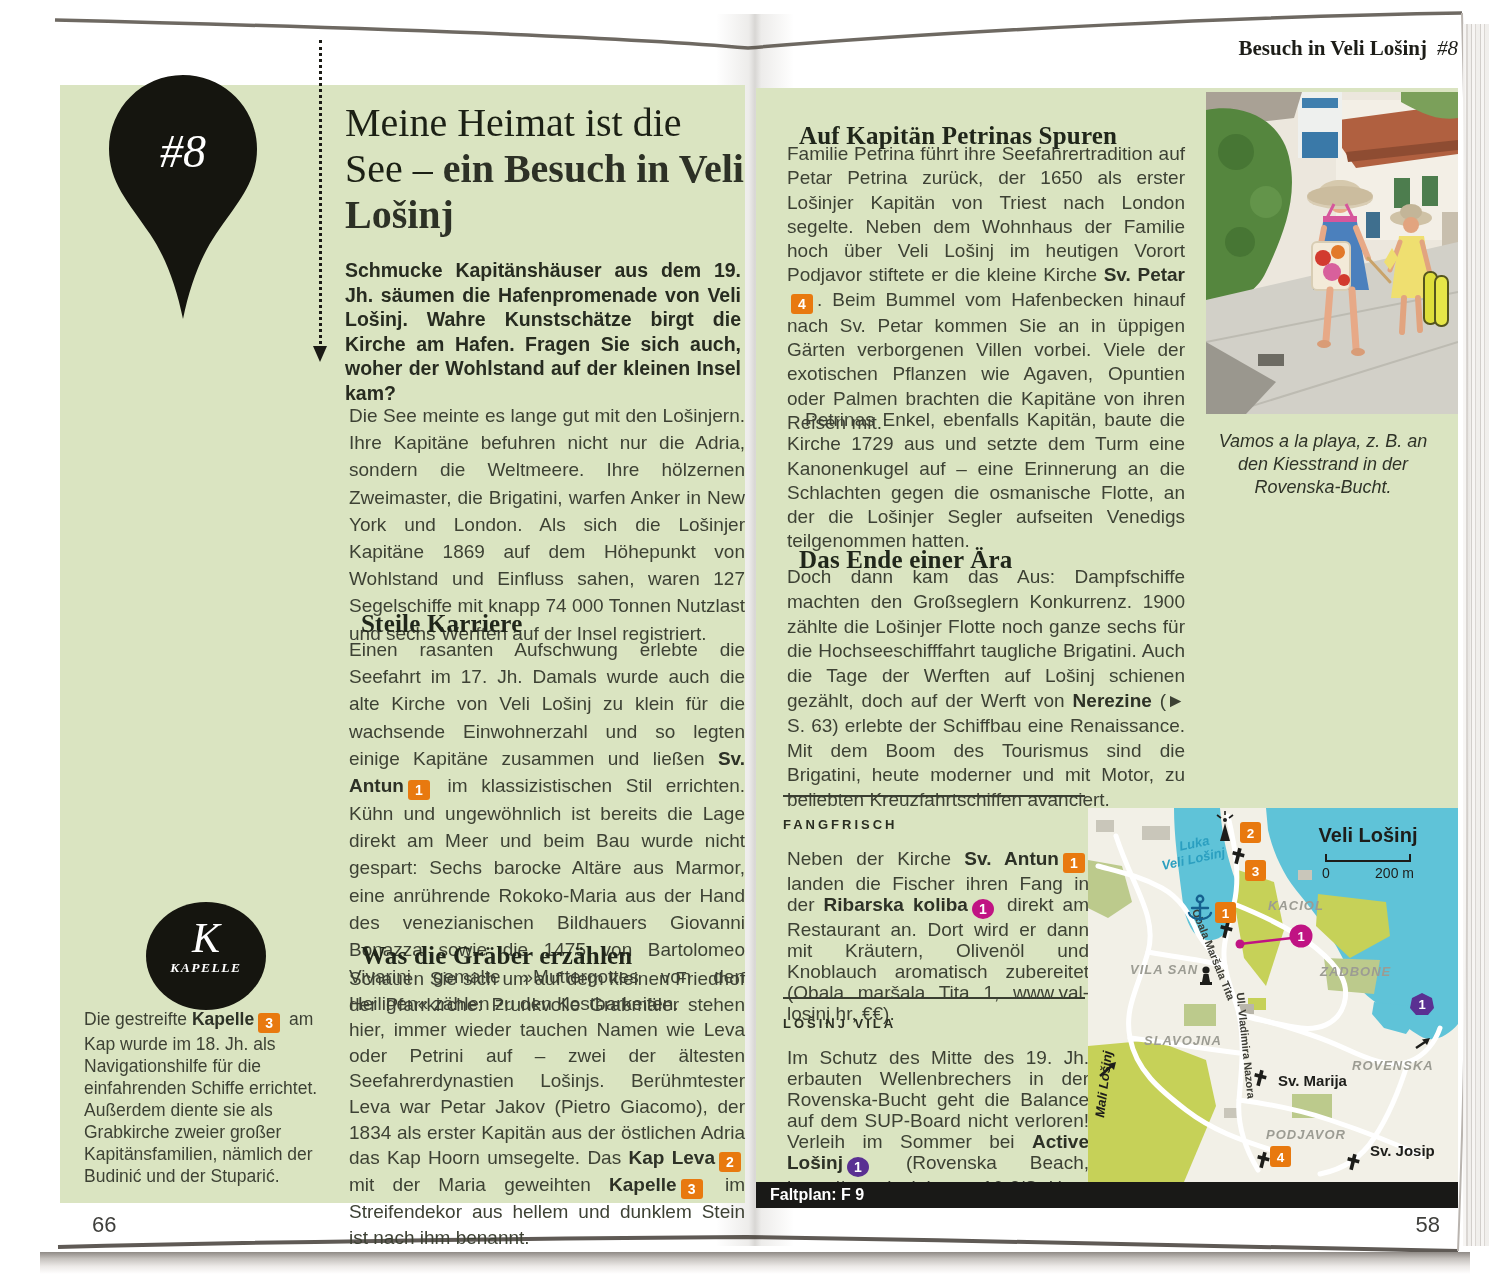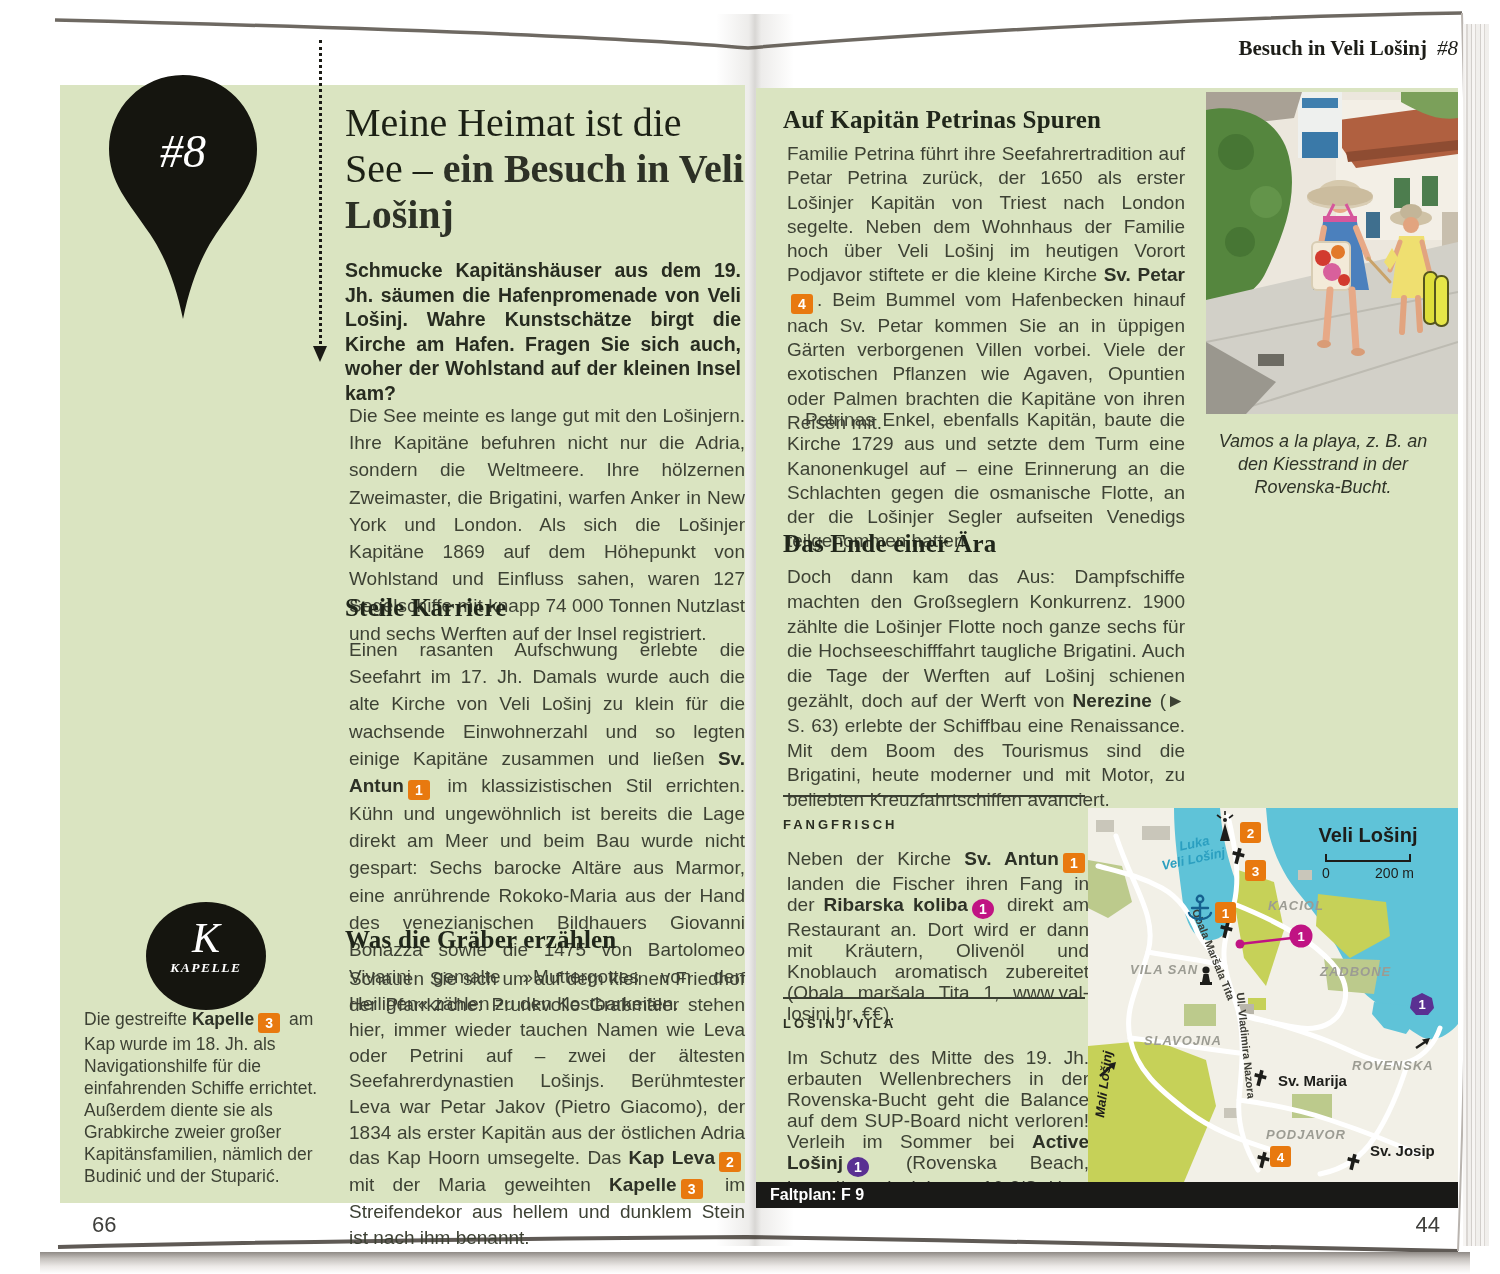--- a/index.html
+++ b/index.html
@@ -11,21 +11,21 @@
   .green{background:#dae4c1;}
   
   .title{font-size:40px;line-height:46px;color:#1c2015;font-weight:400;}
   .title b{font-weight:700;}
   .intro{font-size:19.5px;line-height:24.6px;font-weight:bold;color:#272b20;text-align:justify;margin:0;}
   p.bodytext{font-size:19px;margin:4px;text-align:justify;}
   .lh27{line-height:27.2px;}
   .lh255{line-height:25.6px;}
   .rcol{line-height:24.3px;}
   .rcol2{line-height:24.8px;}
-  h2.sec{font-size:25px;line-height:28px;margin:0;color:#20261a;font-weight:700;letter-spacing:.2px;}
+  h2.sec{font-size:25px;line-height:28px;margin:16px;color:#20261a;font-weight:700;letter-spacing:.2px;}
   .sidebar-text{font-size:17.5px;line-height:22px;margin:0;text-align:left;}
   .boxtext{font-size:17px;line-height:21px;margin:0;text-align:justify;}
   .boxlabel{font-size:13px;font-weight:bold;letter-spacing:3px;color:#2a2e22;}
   .caption{font-size:18px;line-height:23px;font-style:italic;color:#2f3328;margin:0;text-align:center;}
   .rule{height:0;border-top:2px solid #3a3e31;}
   .pagenum{font-size:22px;color:#3f3f3c;}
   .runninghead{font-size:21px;font-weight:bold;color:#1d1d18;text-align:right;}
   .runninghead .marker8{font-style:italic;font-weight:400;margin-left:10px;}
   
   .ibadge{display:inline-block;min-width:20px;height:20px;line-height:20px;text-align:center;
@@ -328,16 +328,16 @@
       </g>
 
       <g>
         <polygon points="334,185 344,190 346,200 340,207 328,207 322,200 324,190" fill="#5a3092"></polygon>
         <text x="334" y="201" text-anchor="middle" font-size="13" font-weight="bold" fill="#fff">1</text>
       </g>
     </svg>
 
     <div class="abs faltbar" style="left:6px;top:1182px;width:702px;height:26px;">Faltplan: F 9</div>
 
-    <div class="abs pagenum" style="left:630px;top:1212px;width:60px;text-align:right;">44</div>
+    <div class="abs pagenum" style="left:630px;top:1212px;width:60px;text-align:right;">58</div>
   </div>
 
 </div>
 
 </body></html>

